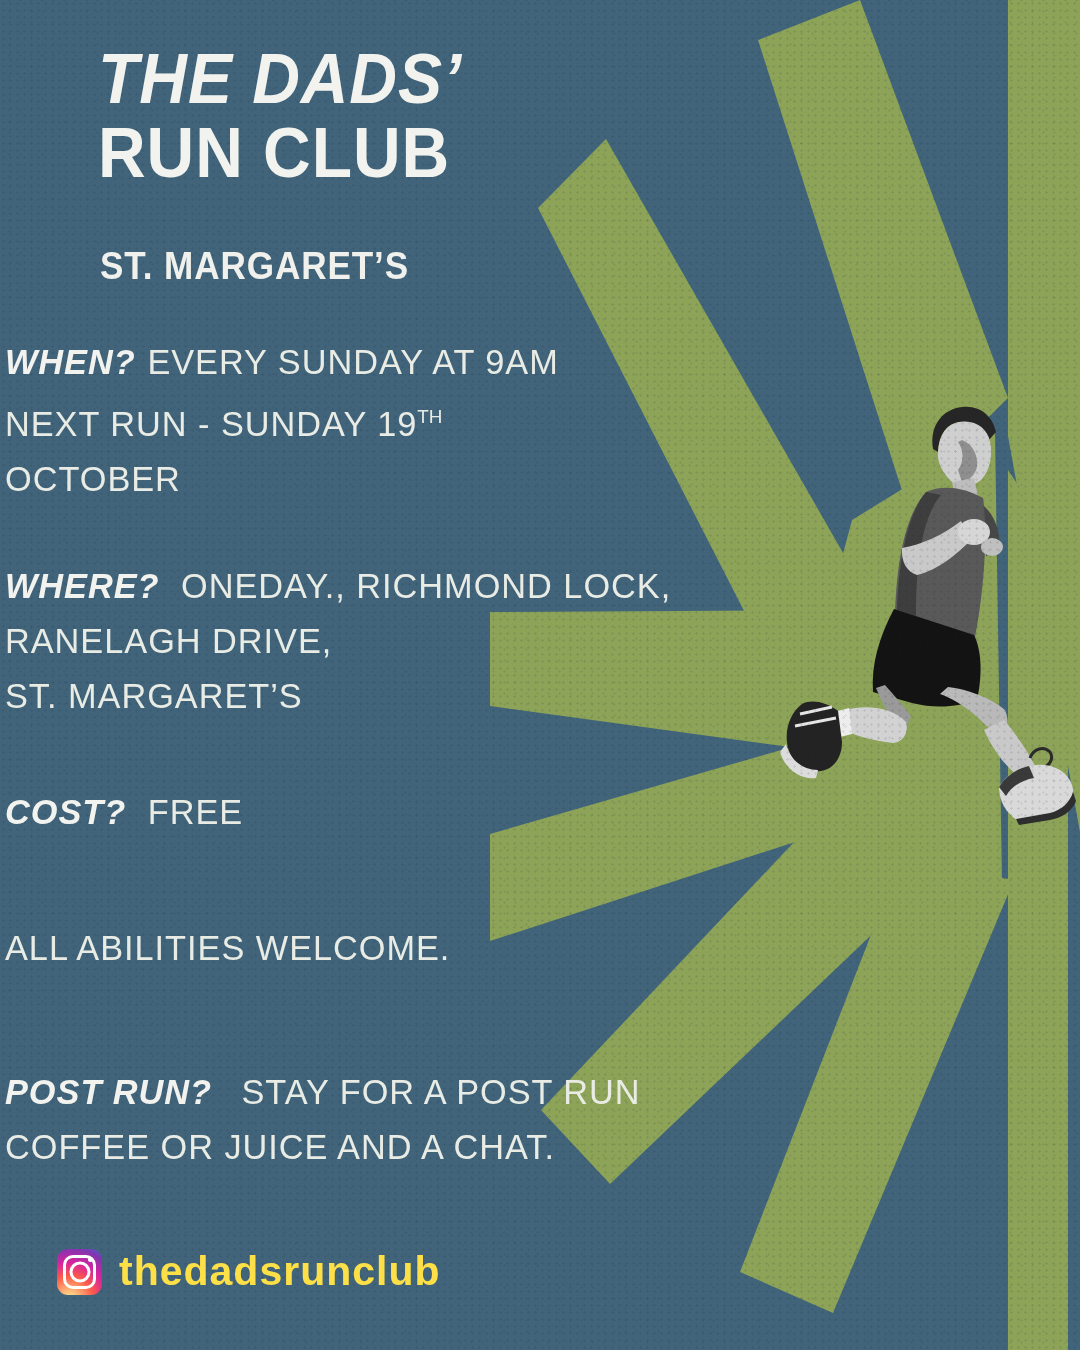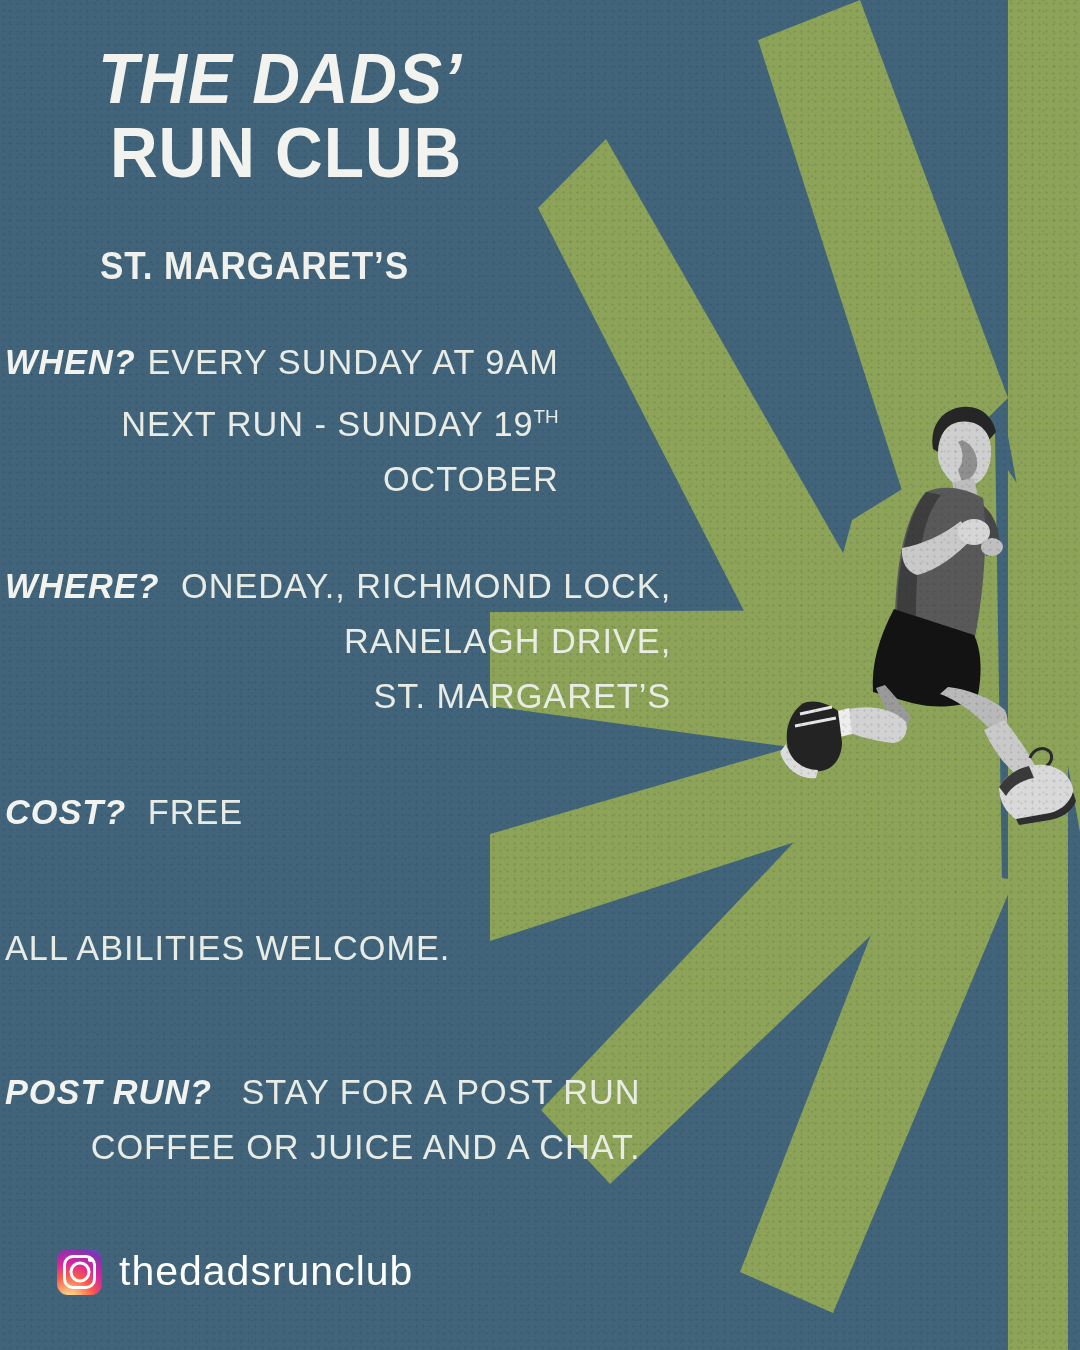--- a/index.html
+++ b/index.html
@@ -54,27 +54,27 @@
   .ig-icon{
     position:relative;width:45px;height:46px;border-radius:11px;
     background:radial-gradient(circle at 28% 110%, #fdf497 0%, #fd5949 40%, #d6249f 62%, #8134af 85%, #515bd4 100%);
     flex:0 0 auto;
   }
   .ig-frame{position:absolute;inset:6px;border:3px solid #fff;border-radius:10px;}
   .ig-lens{position:absolute;left:50%;top:50%;width:15px;height:15px;border:3px solid #fff;border-radius:50%;transform:translate(-50%,-50%);}
   .ig-dot{position:absolute;right:9px;top:8px;width:5px;height:5px;background:#fff;border-radius:50%;}
   .handle{
     margin-left:17px;
-    font-size:41px;font-weight:normal;letter-spacing:1px;color:#ffffff;
+    font-size:41px;font-weight:bold;letter-spacing:1px;color:#fde047;
   }
 </style>
 </head>
 <body>
 
-<div class="poster" style="background: rgb(65, 100, 123); text-align: right;">
+<div class="poster" style="background: rgb(65, 100, 123);">
 
   <svg class="burst-svg" viewBox="0 0 1080 1350" width="1080" height="1350" aria-hidden="true">
     <g>
       <polygon class="ray" points="758,40 860,0 1008,398 905,500" fill="#8ca358"></polygon>
       <polygon class="ray" points="1008,0 1080,0 1080,832 1008,436" fill="#8ca358"></polygon>
       <polygon class="ray" points="538,208 606,139 870,600 765,652" fill="#8ca358"></polygon>
       <polygon class="ray" points="490,612 845,610 908,655 790,747 490,706" fill="#8ca358"></polygon>
       <polygon class="ray" points="490,834 885,720 940,795 490,941" fill="#8ca358"></polygon>
       <polygon class="ray" points="541,1110 862,770 948,862 610,1184" fill="#8ca358"></polygon>
       <polygon class="ray" points="900,860 1014,880 833,1313 740,1272" fill="#8ca358"></polygon>

